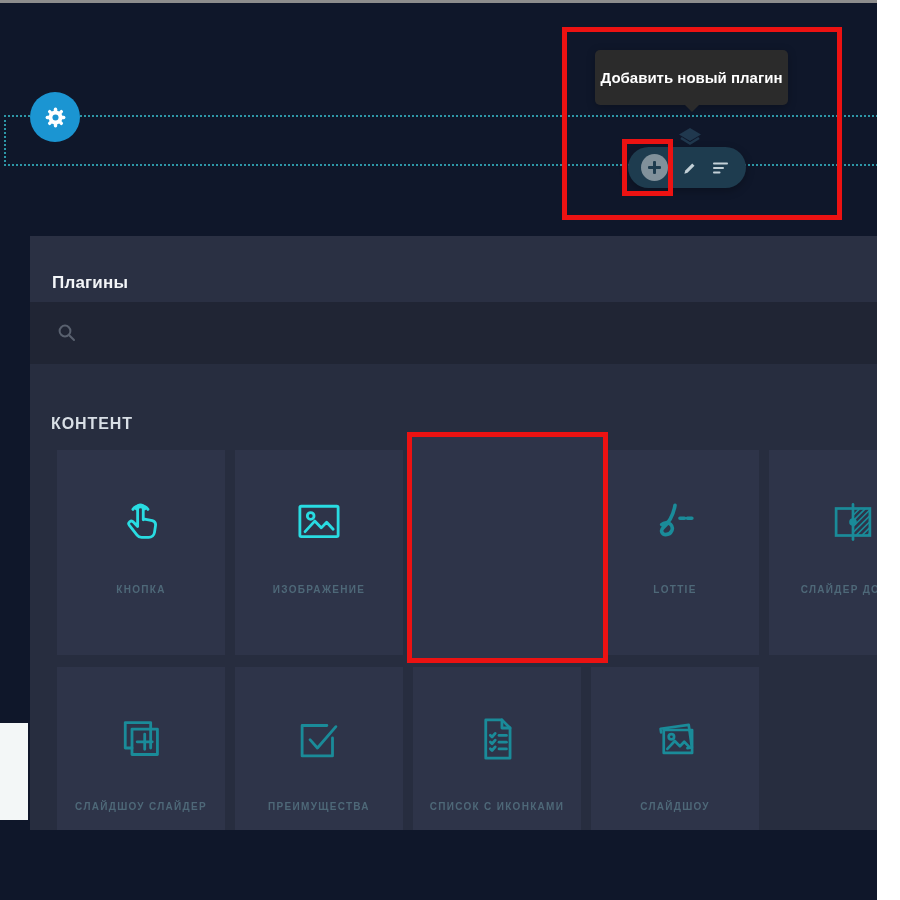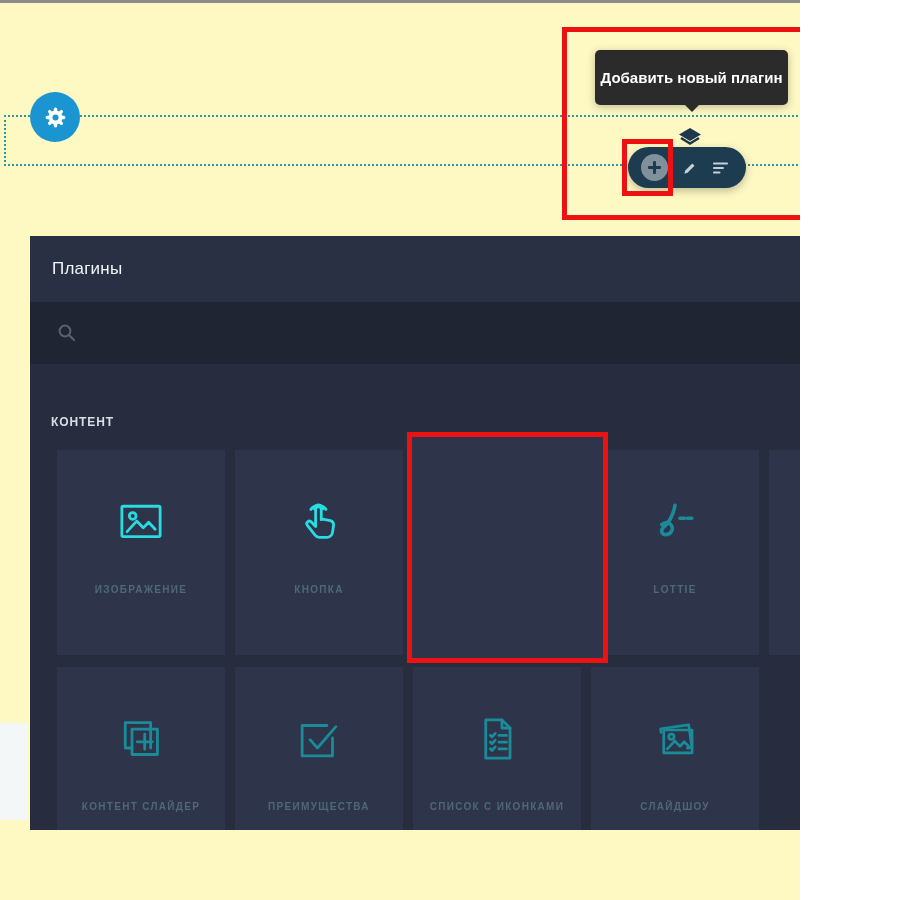--- a/index.html
+++ b/index.html
@@ -1,16 +1,16 @@
 <!DOCTYPE html>
 <html><head>
 <meta charset="utf-8">
 <style>
   html,body{margin:0;padding:0;background:#fff;}
-  .screen{position:relative;width:800px;height:900px;overflow:hidden;background:#fef9c3;
+  .screen{position:relative;width:877px;height:900px;overflow:hidden;background:#0f172a;
           font-family:"Liberation Sans",sans-serif;}
   
   .top-strip{position:absolute;left:0;top:0;width:900px;height:3px;background:#8d8d8d;}
 
   
   .dotted-zone{position:absolute;left:4px;top:115px;width:894px;height:51px;
                border:2px dotted #2d97a7;box-sizing:border-box;background:transparent;}
 
   
   .gear-btn{position:absolute;left:30px;top:92px;width:50px;height:50px;border-radius:50%;
@@ -44,25 +44,25 @@
   .red-rect.outer{left:562px;top:27px;width:280px;height:193px;}
   .red-rect.inner{left:622px;top:139px;width:51px;height:57px;}
   .red-rect.tile{left:407px;top:432px;width:201px;height:231px;}
 
   
   .left-faint-block{position:absolute;left:0;top:723px;width:28px;height:97px;background:#f3f7f7;}
 
   
   .panel{position:absolute;left:30px;top:236px;width:870px;height:594px;background:#272d3f;overflow:hidden;z-index:10;}
   .panel-header{position:absolute;left:0;top:0;width:100%;height:66px;background:#2a3043;}
-  .panel-title{position:absolute;left:22px;top:0;line-height:66px;color:#f3f5f8;font-size:17px;
-               font-weight:normal;letter-spacing:.2px;}
+  .panel-title{position:absolute;left:22px;top:14px;line-height:66px;color:#f3f5f8;font-size:17px;
+               font-weight:bold;letter-spacing:.2px;}
   .search-bar{position:absolute;left:0;top:66px;width:100%;height:62px;background:#202534;}
   .search-bar .search-icon{position:absolute;left:25px;top:19px;}
-  .section-label{position:absolute;left:21px;top:179px;color:#d9dfe6;font-size:12px;font-weight:bold;
+  .section-label{position:absolute;left:21px;top:179px;color:#d9dfe6;font-size:16px;font-weight:bold;
                  letter-spacing:.9px;}
 
   .tiles-grid{position:absolute;left:27px;top:214px;width:880px;display:grid;
               grid-template-columns:repeat(5,168px);grid-auto-rows:205px;column-gap:10px;row-gap:12px;}
   .tile{position:relative;background:#2e3449;}
   .tile .tile-icon{position:absolute;left:50%;top:45px;transform:translateX(-50%);color:#1a8b99;}
   .tile.bright .tile-icon{color:#29dce2;}
   .tile .tile-label{position:absolute;left:0;top:134px;width:100%;text-align:center;color:#4e6878;
                     font-size:10px;font-weight:bold;letter-spacing:1.3px;white-space:nowrap;}
   svg{display:block;}
@@ -139,37 +139,37 @@
         </svg>
       </span>
     </div>
     <span class="section-label">КОНТЕНТ</span>
 
     <div class="tiles-grid">
 
       <div class="tile bright">
         <span class="tile-icon">
           <svg width="54" height="54" viewBox="0 0 24 24" fill="none" stroke="currentColor" stroke-width="1.25" stroke-linecap="round" stroke-linejoin="round">
+            <path d="M8.4 6.4a4.1 4.1 0 0 1 6.7 0"></path>
+            <path d="M9.9 6.2a2.4 2.4 0 0 1 3.8 0"></path>
+            <path d="M13 11V5.6a1.25 1.25 0 0 0-2.5 0V14l-1.9-2a1.15 1.15 0 0 0-1.75 1.5l3.4 4.3a2.5 2.5 0 0 0 2 1h3.2a2.6 2.6 0 0 0 2.55-2.2l.45-3a2 2 0 0 0-1.4-2.2L13 10.6z"></path>
+          </svg>
+        </span>
+        <span class="tile-label">КНОПКА</span>
+      </div>
+
+      <div class="tile bright">
+        <span class="tile-icon">
+          <svg width="54" height="54" viewBox="0 0 24 24" fill="none" stroke="currentColor" stroke-width="1.25" stroke-linecap="round" stroke-linejoin="round">
             <rect x="3.5" y="5" width="17" height="13.5" rx=".6"></rect>
             <circle cx="8.3" cy="9.3" r="1.5"></circle>
             <path d="M5.8 16.3l4.3-4.7 2.9 3 2.4-2.5 2.9 3.1"></path>
           </svg>
         </span>
         <span class="tile-label">ИЗОБРАЖЕНИЕ</span>
-      </div>
-
-      <div class="tile bright">
-        <span class="tile-icon">
-          <svg width="54" height="54" viewBox="0 0 24 24" fill="none" stroke="currentColor" stroke-width="1.25" stroke-linecap="round" stroke-linejoin="round">
-            <path d="M8.4 6.4a4.1 4.1 0 0 1 6.7 0"></path>
-            <path d="M9.9 6.2a2.4 2.4 0 0 1 3.8 0"></path>
-            <path d="M13 11V5.6a1.25 1.25 0 0 0-2.5 0V14l-1.9-2a1.15 1.15 0 0 0-1.75 1.5l3.4 4.3a2.5 2.5 0 0 0 2 1h3.2a2.6 2.6 0 0 0 2.55-2.2l.45-3a2 2 0 0 0-1.4-2.2L13 10.6z"></path>
-          </svg>
-        </span>
-        <span class="tile-label">КНОПКА</span>
       </div>
 
       <div class="tile bright">
         <span class="tile-icon">
           <svg width="54" height="54" viewBox="0 0 24 24" fill="none" stroke="currentColor" stroke-width="1.25" stroke-linecap="round" stroke-linejoin="round">
             <path d="M6.2 3.5h7.6l3.9 3.9v13.1H6.2z"></path>
             <path d="M13.8 3.5v3.9h3.9"></path>
             <path d="M8.7 9.4h6.5M8.7 11.9h6.5M8.7 14.4h6.5M8.7 16.9h6.5"></path>
           </svg>
         </span>
@@ -201,21 +201,21 @@
       </div>
 
       <div class="tile">
         <span class="tile-icon">
           <svg width="54" height="54" viewBox="0 0 24 24" fill="none" stroke="currentColor" stroke-width="1.25" stroke-linecap="round" stroke-linejoin="round">
             <path d="M16.3 16V4.7H5v11.3h3"></path>
             <rect x="8" y="7.6" width="11.3" height="11.3"></rect>
             <path d="M13.65 9.9v6.7M10.3 13.25H17"></path>
           </svg>
         </span>
-        <span class="tile-label">КОНТЕНТ СЛАЙДЕР</span>
+        <span class="tile-label">СЛАЙДШОУ СЛАЙДЕР</span>
       </div>
 
       <div class="tile">
         <span class="tile-icon">
           <svg width="54" height="54" viewBox="0 0 24 24" fill="none" stroke="currentColor" stroke-width="1.25" stroke-linecap="round" stroke-linejoin="round">
             <path d="M18 11.5V19.5H4.5V6h11"></path>
             <path d="M8 12.3l3.3 3.7 8.2-9.5"></path>
           </svg>
         </span>
         <span class="tile-label">ПРЕИМУЩЕСТВА</span>

